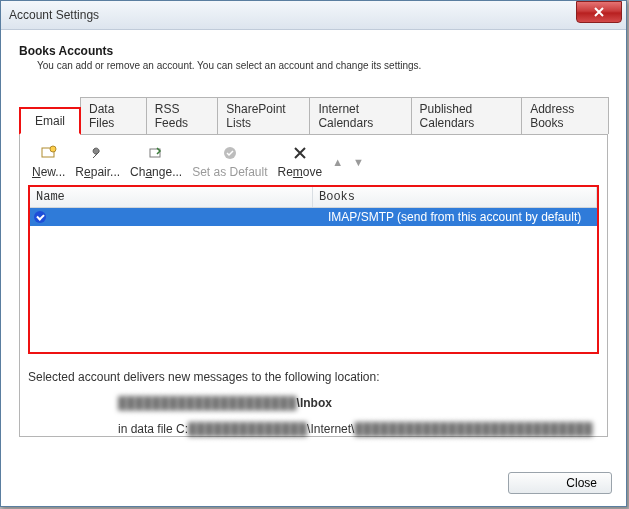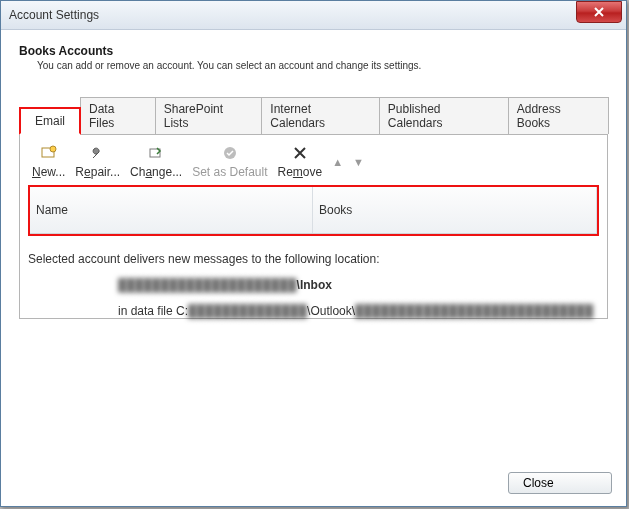--- a/index.html
+++ b/index.html
@@ -118,22 +118,23 @@
     background: #fff;
   }
   .list-header {
     display: flex;
     background: linear-gradient(to bottom,#fdfdfd,#eef1f4);
     border-bottom: 1px solid #d0d5da;
     font-size: 12px;
     color: #333;
   }
   .colh {
-    padding: 16px 6px;
+    padding: 3px 6px;
     border-right: 1px solid #d9dee3;
+    font-family: Liberation Mono, monospace;
   }
   .colh.name { width: 270px; }
   .colh.type { flex: 1; }
   .list-body {
     height: 144px;
     overflow: auto;
   }
   .row {
     display: flex;
     align-items: center;
@@ -168,21 +169,21 @@
     right: 14px;
     bottom: 12px;
   }
   .btn {
     min-width: 74px;
     padding: 3px 14px;
     background: linear-gradient(to bottom,#fdfdfd,#e8ecef);
     border: 1px solid #9aa3ab;
     border-radius: 3px;
     font-size: 12px;
-    text-align: left;
+    text-align: right;
     cursor: pointer;
   }
   .arrow { font-size: 11px; color:#9a9a9a; }
 </style>
 </head>
 <body>
 
 <div class="window">
 
   <div class="titlebar">
@@ -195,20 +196,21 @@
   </div>
 
   <div class="content">
 
     <div class="heading">Books Accounts</div>
     <div class="subheading">You can add or remove an account. You can select an account and change its settings.</div>
 
     <div class="tabstrip">
       <div class="tab active"><span>Email</span></div>
       <div class="tab"><span>Data Files</span></div>
+      <div class="tab"><span>RSS Feeds</span></div>
       <div class="tab"><span>SharePoint Lists</span></div>
       <div class="tab"><span>Internet Calendars</span></div>
       <div class="tab"><span>Published Calendars</span></div>
       <div class="tab"><span>Address Books</span></div>
     </div>
 
     <div class="tab-pane">
 
       <div class="toolbar">
         <div class="tool">
@@ -256,29 +258,38 @@
         </div>
         <span class="arrow">▲</span>
         <span class="arrow">▼</span>
       </div>
 
       <div class="listbox">
         <div class="list-header">
           <div class="colh name">Name</div>
           <div class="colh type">Books</div>
         </div>
+        <div class="list-body">
+          <div class="row selected">
+            <div class="cell icon">
+                <span class="default-icon"></span>
+              </div>
+            <div class="cell name"></div>
+            <div class="cell type">IMAP/SMTP (send from this account by default)</div>
+          </div>
+        </div>
       </div>
 
       <div class="info-block">
         <div>Selected account delivers new messages to the following location:</div>
         <div class="info-line">
           <span class="blur">█████████████████████</span><b>\Inbox</b>
         </div>
         <div class="info-line">
-          <span>in data file C:</span><span class="blur">██████████████</span><span>\Outlook\</span><span class="blur">████████████████████████████</span>
+          <span>in data file C:</span><span class="blur">██████████████</span><span>\Internet\</span><span class="blur">████████████████████████████</span>
         </div>
       </div>
 
     </div>
 
   </div>
 
   <div class="footer">
     <div class="btn">Close</div>
   </div>

